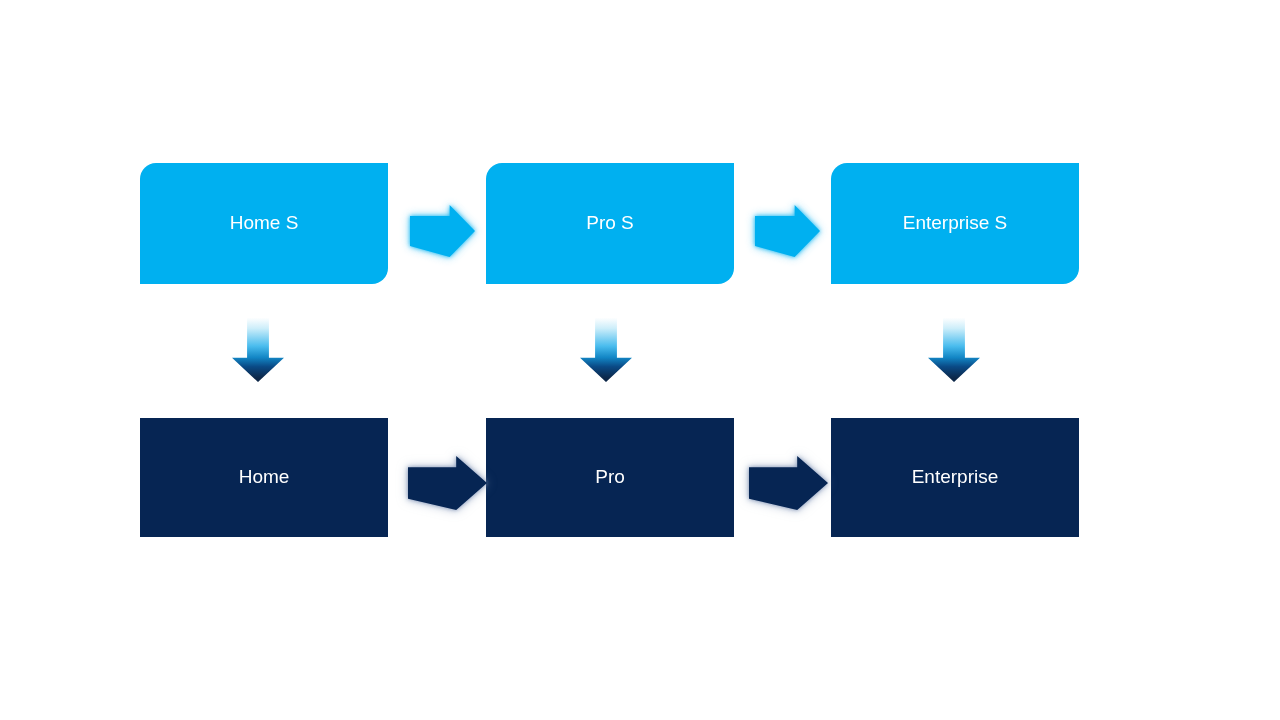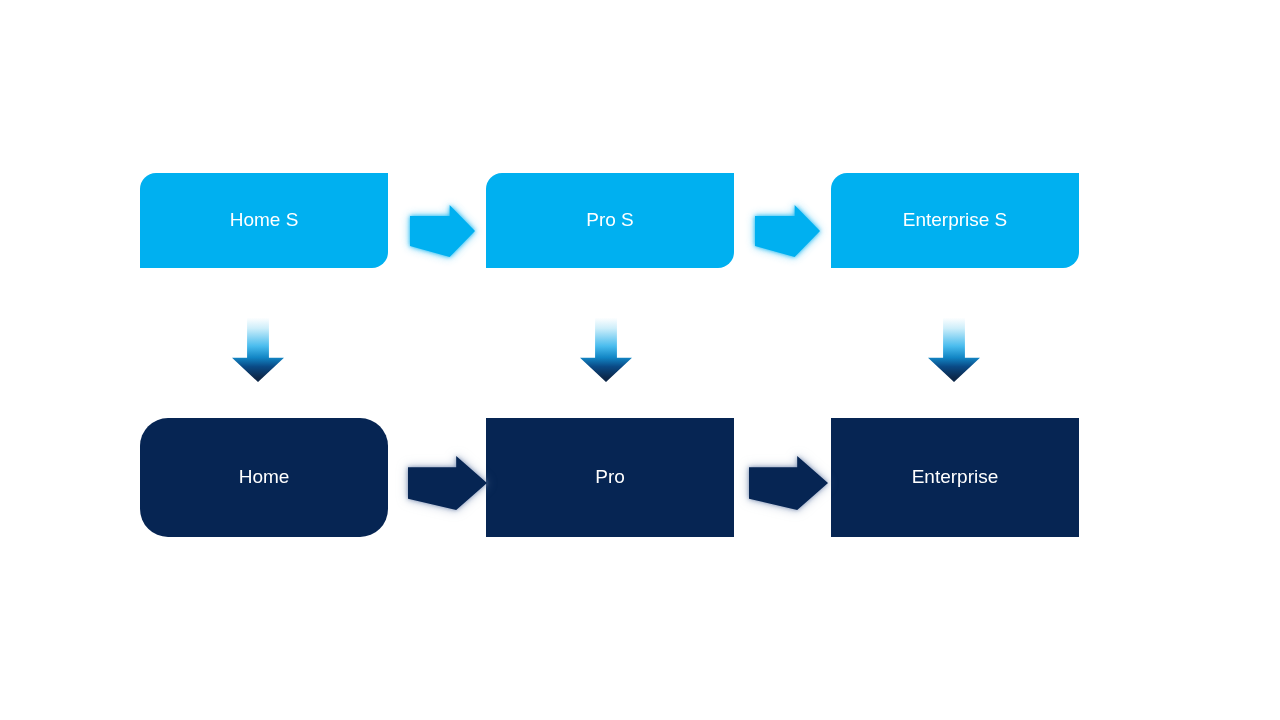--- a/index.html
+++ b/index.html
@@ -20,31 +20,31 @@
     width: 248px;
     display: flex;
     align-items: center;
     justify-content: center;
     color: var(--text, #ffffff);
     font-size: 19px;
     line-height: 1.2;
     text-align: center;
   }
   .box.top {
-    top: 173px;
-    height: 95px;
+    top: 163px;
+    height: 121px;
     background: var(--top-box-fill, #00b0f0);
     border-radius: 16px 0 16px 0;
   }
   .box.bottom {
     top: 418px;
     height: 119px;
     background: var(--bottom-box-fill, #062553);
   }
-  .col1 { left: 140px; border-radius: 28px; }
+  .col1 { left: 140px; }
   .col2 { left: 486px; }
   .col3 { left: 831px; }
 
   
   .harrow-wrap { position: absolute; }
   .harrow-wrap.light {
     filter: drop-shadow(0 0 2px rgba(0, 176, 240, 0.85))
             drop-shadow(0 0 4px rgba(0, 176, 240, 0.45));
   }
   .harrow-wrap.dark {

